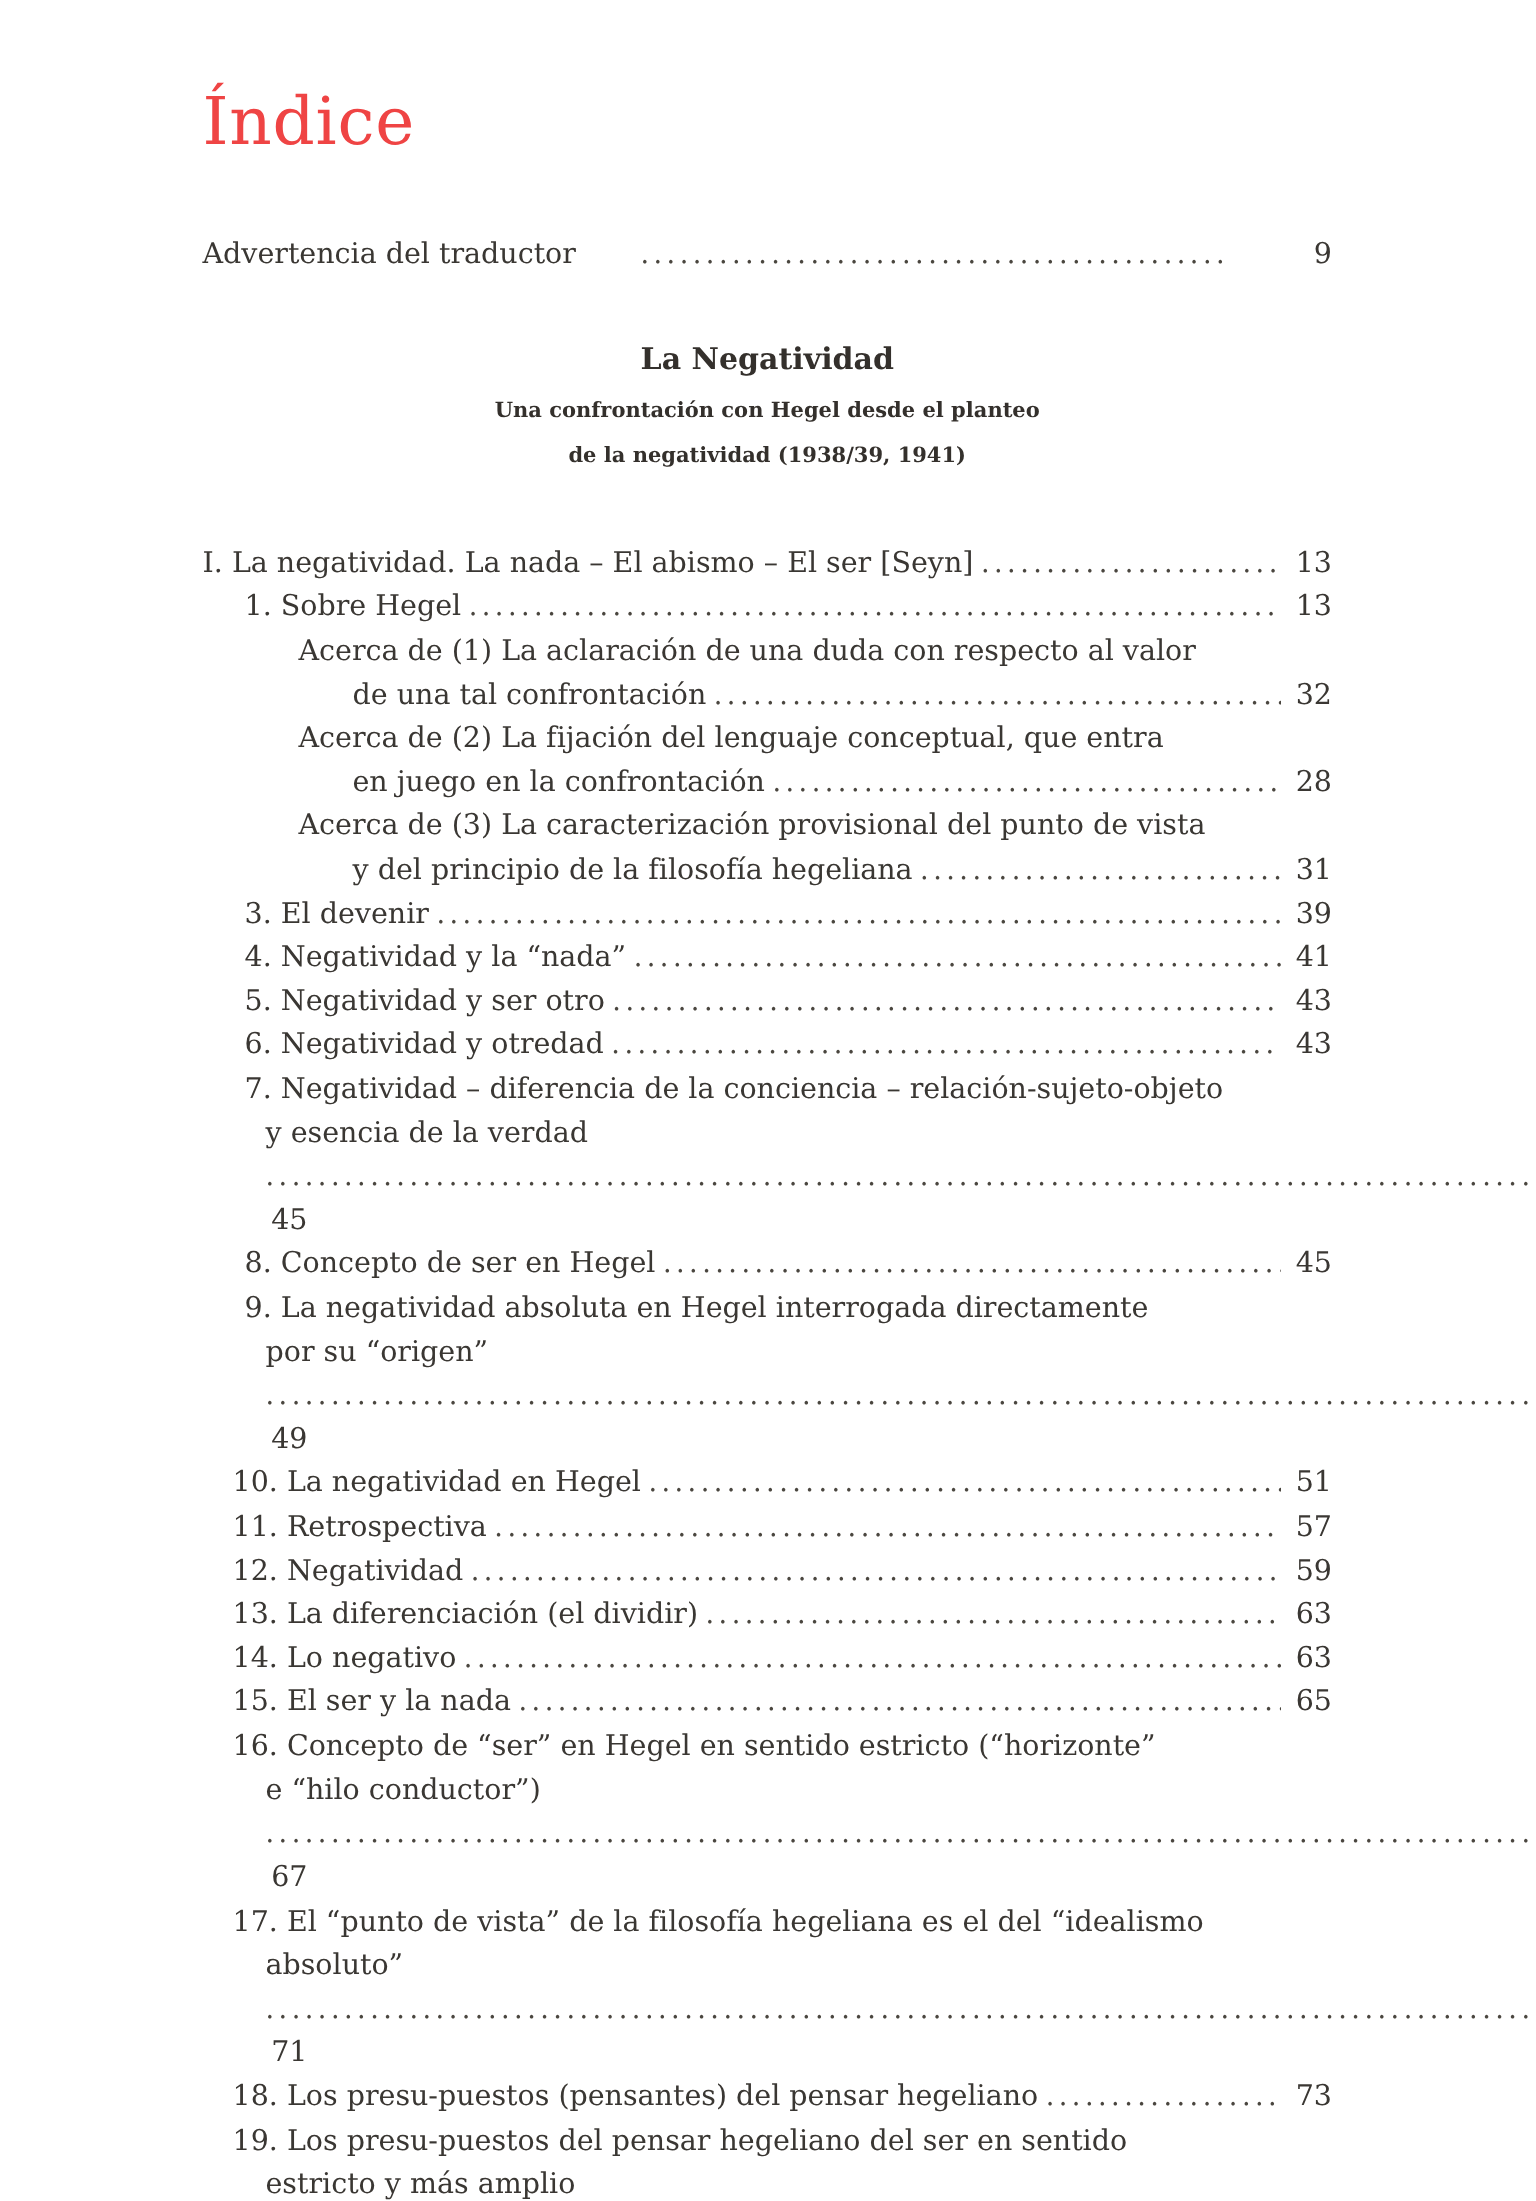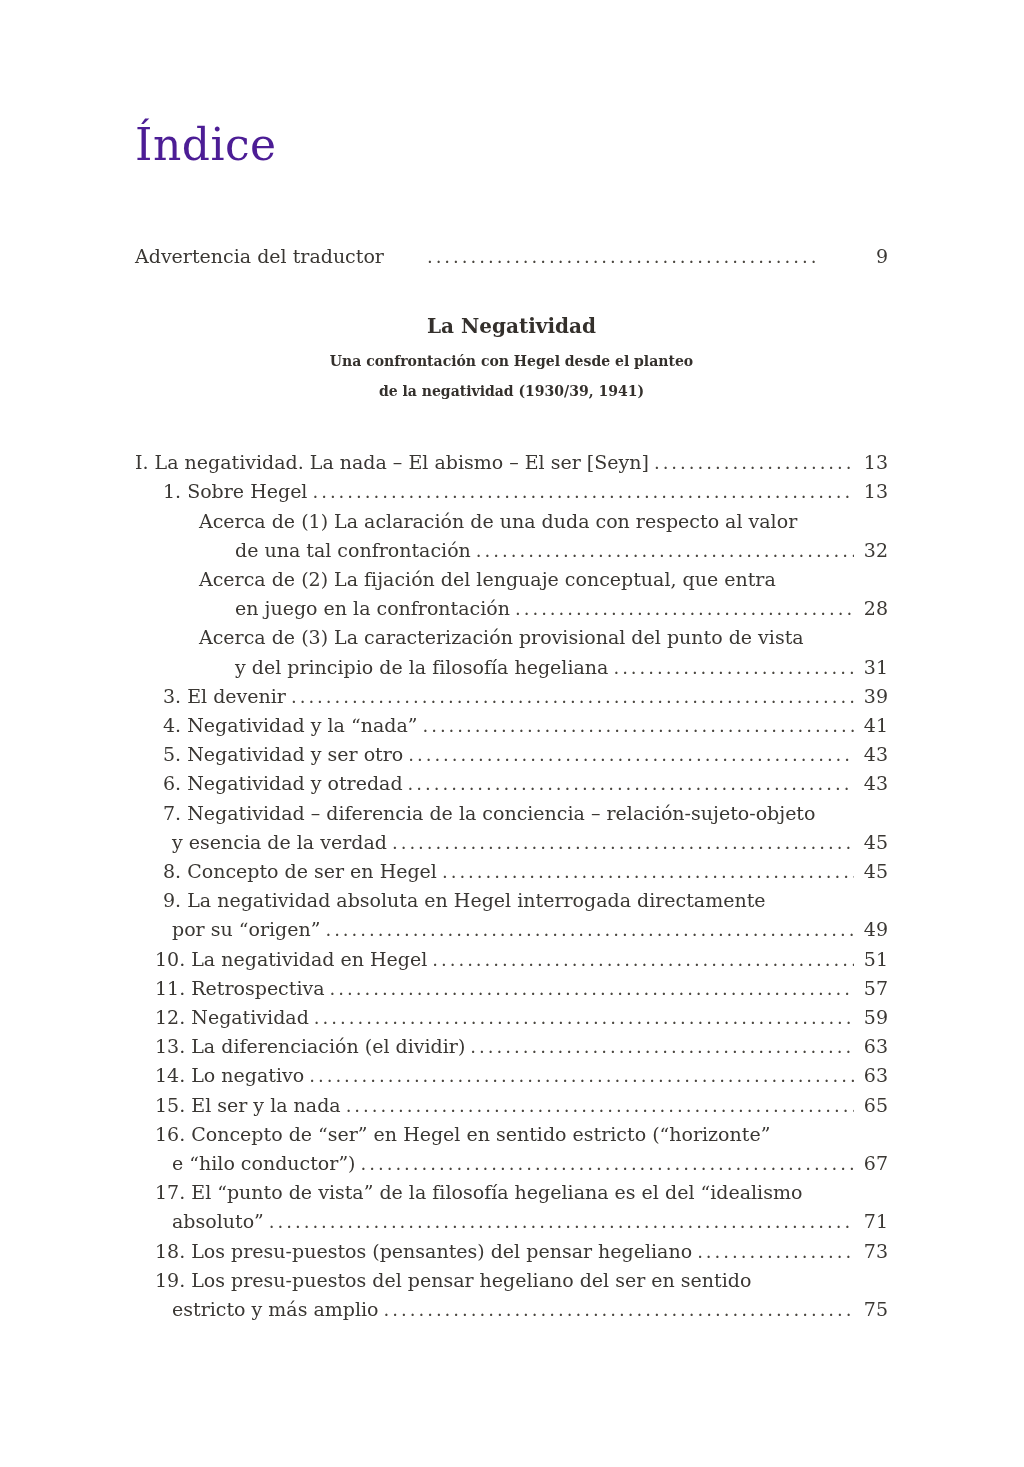--- a/index.html
+++ b/index.html
@@ -20,26 +20,26 @@
     position:absolute;inset:0;
     background:var(--paper);
   }
   .content{
     position:absolute;
     left:135px;
     width:753px;
     top:0;
   }
   .page-title{
-    margin-top:118px;
+    margin-top:55px;
     font-size:44px;
     line-height:54px;
     font-weight:400;
     letter-spacing:0.5px;
-    color:#4c1d95;
+    color:#ef4444;
   }
   
   .line{
     display:flex;
     align-items:baseline;
     line-height:29.2px;
     font-size:19px;
   }
   .txt{white-space:nowrap;}
   .leader{
@@ -53,21 +53,21 @@
     content:"........................................................................................................................................";
     letter-spacing:3px;
     font-size:18px;
   }
   .pg{
     min-width:28px;
     text-align:right;
     white-space:nowrap;
   }
   .front-row{
-    margin-top:70px;
+    margin-top:46px;
     gap:38px;
   }
   .section-heading{
     margin-top:44px;
     text-align:center;
     color:#34302c;
   }
   .section-title{
     font-size:20px;
     font-weight:700;
@@ -77,21 +77,21 @@
     margin-top:9px;
     font-size:14px;
     font-weight:700;
     line-height:30px;
   }
   .toc{
     margin-top:42px;
   }
   .entry .line{padding-left:0;}
   .lvl2 .line{padding-left:28px;}
-  .lvl2 .line.cont{padding-left:37px;}
+  .lvl2 .line.cont{padding-left:37px;flex-direction:column;}
   .lvl2.num2 .line:first-child{padding-left:20px;}
   .lvl3 .line{padding-left:64px;}
   .lvl3 .line.cont{padding-left:100px;}
 </style>
 </head>
 <body>
 
 <div class="page">
   <div class="content">
 
@@ -100,21 +100,21 @@
     <div class="line front-row">
       <span class="txt">Advertencia del traductor</span>
       <span class="leader"></span>
       <span class="pg">9</span>
     </div>
 
     <div class="section-heading">
       <div class="section-title">La Negatividad</div>
       <div class="section-subtitle">
         <div>Una confrontación con Hegel desde el planteo</div>
-        <div>de la negatividad (1930/39, 1941)</div>
+        <div>de la negatividad (1938/39, 1941)</div>
       </div>
     </div>
 
     <div class="toc">
         <div class="entry lvl1">
           <div class="line last">
             <span class="txt">I. La negatividad. La nada – El abismo – El ser [Seyn]</span>
             <span class="leader"></span>
             <span class="pg">13</span>
           </div>

